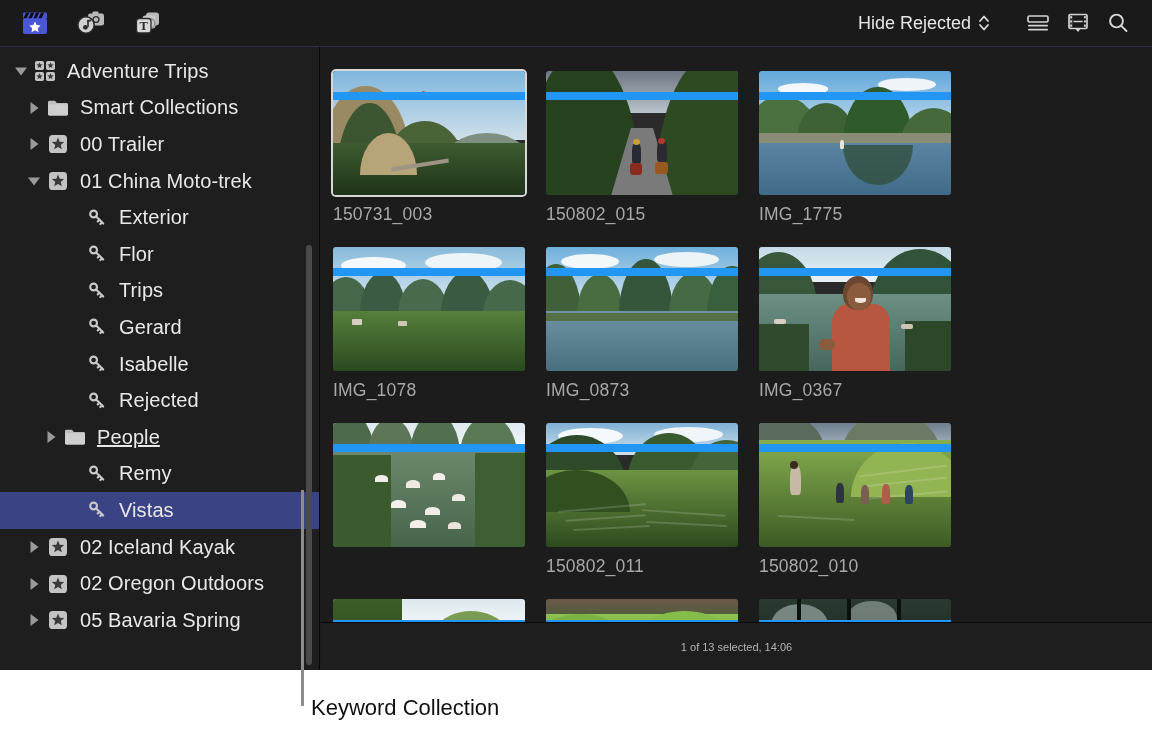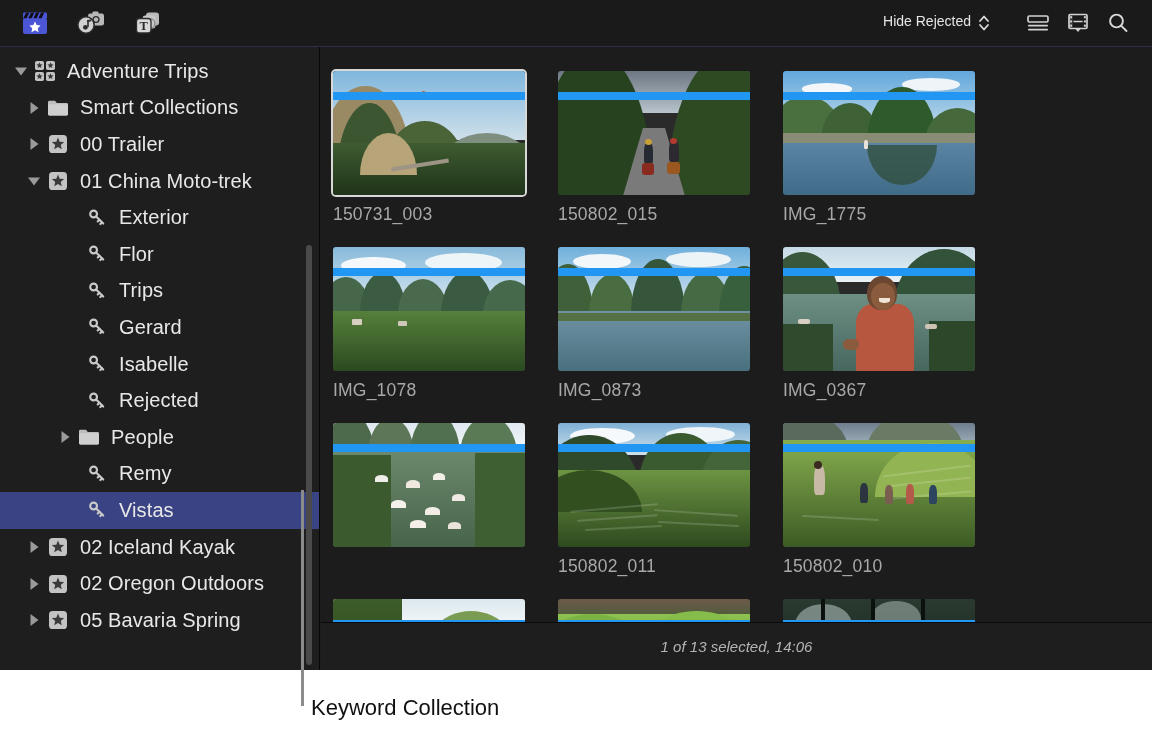--- a/index.html
+++ b/index.html
@@ -55,23 +55,24 @@
   .toolbar-right {
     position: absolute;
     right: 14px; top: 0;
     height: 46px;
     display: flex;
     align-items: center;
     gap: 0px;
   }
   .filter-pop {
     display: flex;
+    align-items: center;
     gap: 7px;
     color: #e6e6e6;
-    font-size: 14px;
+    font-size: 18px;
     padding: 3px 6px;
     cursor: pointer;
     margin-right: 22px;
   }
   .stepper-chev {
     display: flex;
     flex-direction: column;
     align-items: center;
     justify-content: center;
     gap: 2px;
@@ -126,21 +127,21 @@
     justify-content: center;
     flex: none;
     margin-right: 9px;
   }
   .row-label { letter-spacing: 0.1px; }
 
   
   .lvl0 { padding-left: 10px; }
   .lvl1 { padding-left: 23px; }
   .lvl2 { padding-left: 62px; }
-  .lvl2b { padding-left: 54px; }
+  .lvl2b { padding-left: 40px; text-decoration: underline; }
 
   .sb-scroll {
     position: absolute;
     right: 7px;
     top: 198px;
     width: 6px;
     height: 420px;
     background: #4a4a4a;
     border-radius: 3px;
   }
@@ -165,21 +166,21 @@
     position: absolute;
     left: 12px;
     top: 24px;
     width: 810px;
     display: flex;
     flex-wrap: wrap;
     gap: 0;
   }
   .cell {
     width: 213px;
-    margin-right: 12px;
+    margin-right: 0px;
     margin-bottom: 22px;
   }
   .thumb {
     position: relative;
     width: 192px;
     height: 124px;
     border-radius: 3px;
     overflow: hidden;
     background: #2a2a2a;
     cursor: pointer;
@@ -210,22 +211,21 @@
     height: 48px;
     background: #1e1e1e;
     border-top: 1px solid #0a0a0a;
     display: flex;
     align-items: center;
     justify-content: center;
     box-sizing: border-box;
   }
   .status-text {
     color: #b4b4b4;
-    font-size: 15px;
-    font-style: italic;
+    font-size: 11px;
   }
 
   
   .callout-line {
     position: absolute;
     left: 301px;
     top: 490px;
     width: 3px;
     height: 216px;
     background: #8c8c8c;

